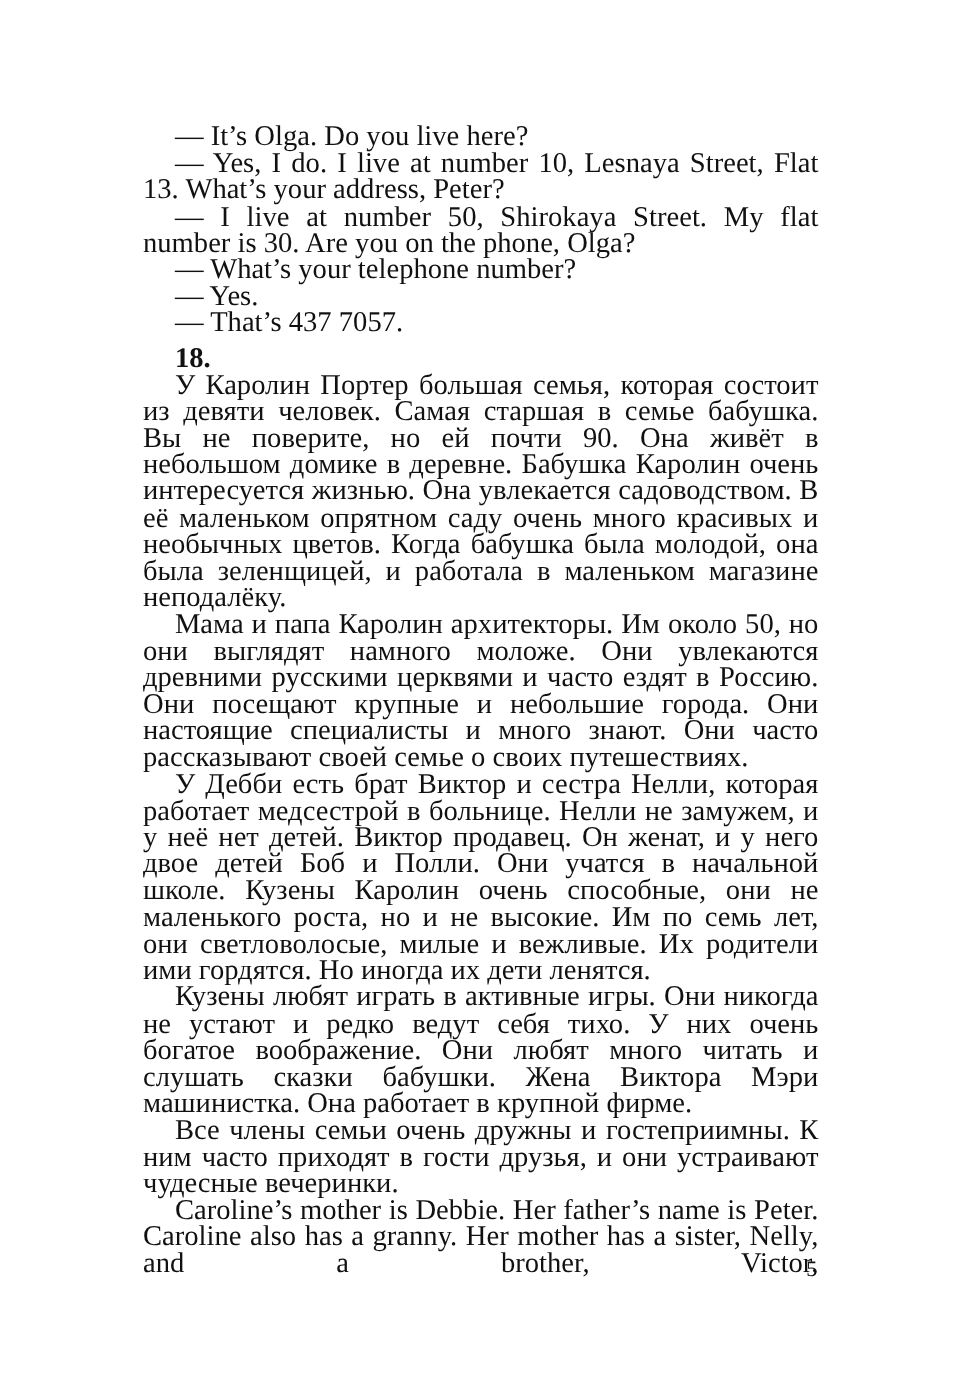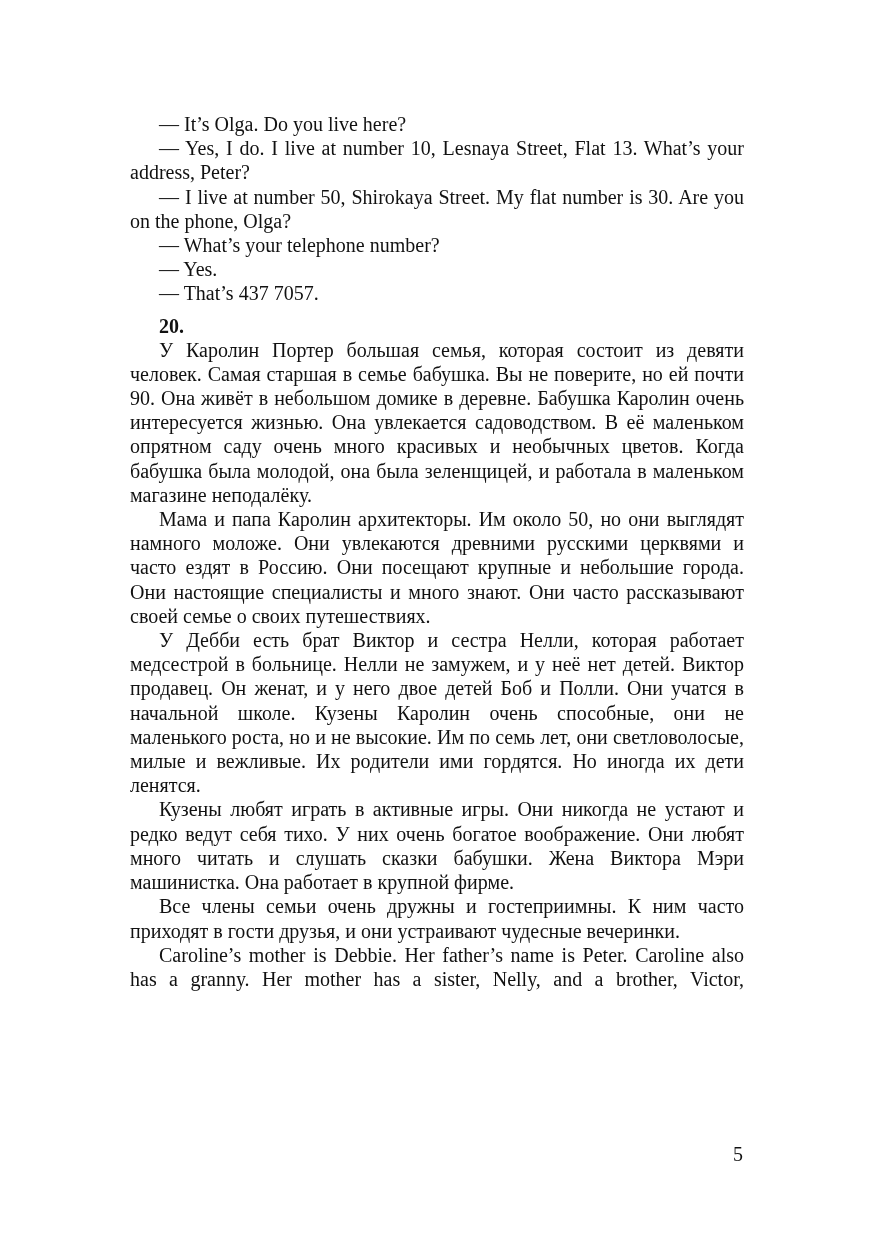--- a/index.html
+++ b/index.html
@@ -2,21 +2,21 @@
 <html><head>
 <meta charset="utf-8">
 <style>
   html, body { margin: 0; padding: 0; }
   body {
     width: 876px; height: 1256px; background: #ffffff; position: relative; overflow: hidden;
     font-family: "Liberation Serif", "DejaVu Serif", serif; color: #111;
   }
   .page-text {
     position: absolute; left: 130px; top: 112px; width: 614px;
-    font-size: 20px; line-height: 24.2px; text-align: justify;
+    font-size: 26px; line-height: 24.2px; text-align: justify;
   }
   .p { margin: 0; text-indent: 29px; text-align: justify; }
   .ex-num { margin: 8px 0 0 0; font-weight: bold; text-indent: 29px; line-height: 24px; }
   .title { margin: 4px 0 10px 0; font-weight: bold; text-align: center; line-height: 24px; }
   .page-number { position: absolute; left: 733px; top: 1143px; font-size: 20px; }
   .watermark {
     position: absolute; left: 0; top: 1300px; height: 17px; padding: 0 3px;
     background: #fde047; font-family: Liberation Serif, serif;
     font-size: 11px; line-height: 17px; color: #111;
   }
@@ -25,21 +25,21 @@
 <body>
 
 <div class="page-text">
   <p class="p">— It’s Olga. Do you live here?</p>
   <p class="p">— Yes, I do. I live at number 10, Lesnaya Street, Flat 13. What’s your address, Peter?</p>
   <p class="p">— I live at number 50, Shirokaya Street. My flat number is 30. Are you on the phone, Olga?</p>
   <p class="p">— What’s your telephone number?</p>
   <p class="p">— Yes.</p>
   <p class="p">— That’s 437 7057.</p>
 
-  <p class="ex-num">20.</p>
+  <p class="ex-num">18.</p>
 
   <p class="p">У Каролин Портер большая семья, которая состоит из девяти человек. Самая старшая в семье бабушка. Вы не поверите, но ей почти 90. Она живёт в небольшом домике в деревне. Бабушка Каролин очень интересуется жизнью. Она увлекается садоводством. В её маленьком опрятном саду очень много красивых и необычных цветов. Когда бабушка была молодой, она была зеленщицей, и работала в маленьком магазине неподалёку.</p>
   <p class="p">Мама и папа Каролин архитекторы. Им около 50, но они выглядят намного моложе. Они увлекаются древними русскими церквями и часто ездят в Россию. Они посещают крупные и небольшие города. Они настоящие специалисты и много знают. Они часто рассказывают своей семье о своих путешествиях.</p>
   <p class="p">У Дебби есть брат Виктор и сестра Нелли, которая работает медсестрой в больнице. Нелли не замужем, и у неё нет детей. Виктор продавец. Он женат, и у него двое детей Боб и Полли. Они учатся в начальной школе. Кузены Каролин очень способные, они не маленького роста, но и не высокие. Им по семь лет, они светловолосые, милые и вежливые. Их родители ими гордятся. Но иногда их дети ленятся.</p>
   <p class="p">Кузены любят играть в активные игры. Они никогда не устают и редко ведут себя тихо. У них очень богатое воображение. Они любят много читать и слушать сказки бабушки. Жена Виктора Мэри машинистка. Она работает в крупной фирме.</p>
   <p class="p">Все члены семьи очень дружны и гостеприимны. К ним часто приходят в гости друзья, и они устраивают чудесные вечеринки.</p>
   <p class="p" style="text-align-last: justify;">Caroline’s mother is Debbie. Her father’s name is Peter. Caroline also has a granny. Her mother has a sister, Nelly, and a brother, Victor,</p>
 </div>
 
 <div class="page-number">5</div>

